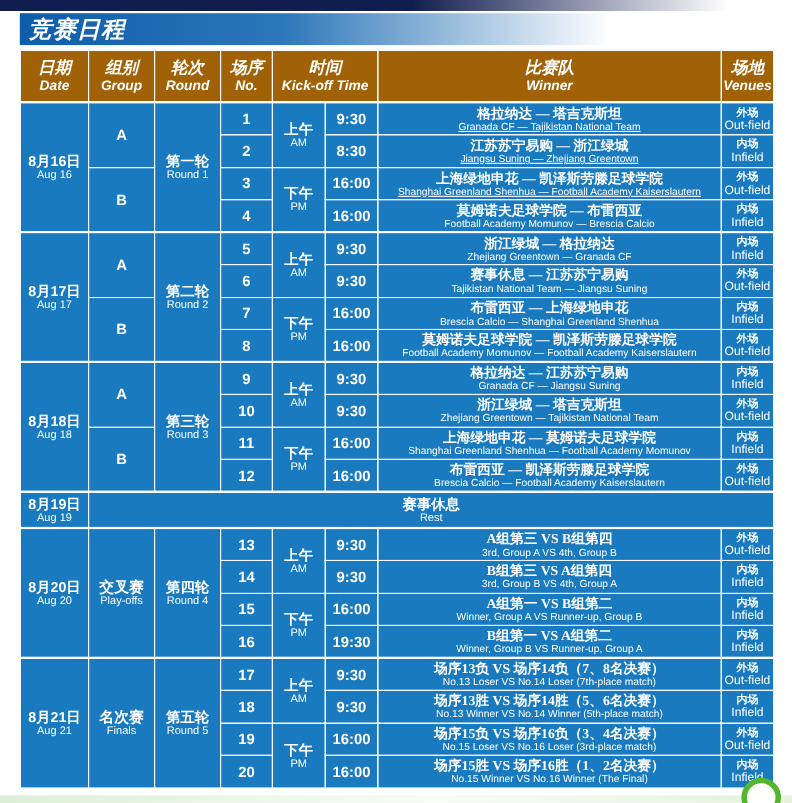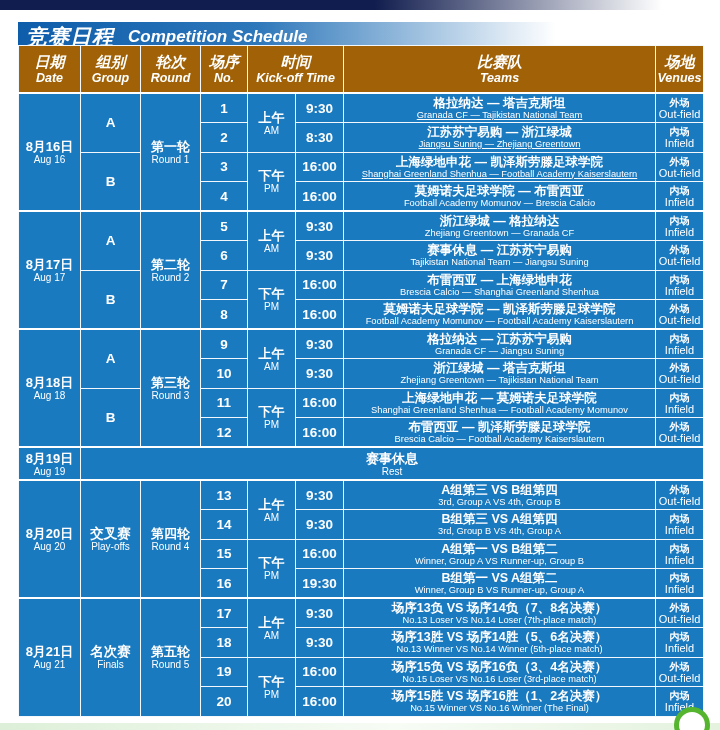--- a/index.html
+++ b/index.html
@@ -2,57 +2,56 @@
 <html><head>
 <meta charset="utf-8">
 <style>
   html,body{margin:0;padding:0;}
   body{
     width:720px;height:730px;position:relative;overflow:hidden;
     background:#ffffff;font-family:"Liberation Sans",sans-serif;
   }
   .top-strip{position:absolute;top:0;left:0;width:720px;height:10px;
     background:linear-gradient(90deg,#111d4e 0%,#111d4e 52%,#ffffff 92%);}
-  .title-bar{position:absolute;top:22px;left:18px;width:598px;height:29px;
+  .title-bar{position:absolute;top:12px;left:18px;width:598px;height:29px;
     background:linear-gradient(90deg,#0e5dab 0%,#2d77ba 40%,#ffffff 90%);
     display:flex;align-items:center;}
   .title-zh{font-size:21px;font-weight:bold;font-style:italic;color:#fff;margin-left:8px;letter-spacing:1px;white-space:nowrap;}
   .title-en{font-size:17px;font-weight:bold;font-style:italic;color:#fff;margin-left:14px;white-space:nowrap;}
   .table-wrap{position:absolute;top:45px;left:18px;}
   table{border-collapse:collapse;table-layout:fixed;width:685px;}
   th,td{border:1px solid #f2f8fc;padding:0;text-align:center;vertical-align:middle;color:#fff;overflow:hidden;}
   thead th{background:#a16207;height:46px;font-style:italic;}
   tbody td{background:#1a7ac0;}
   tbody tr{height:29.5px;}
   tbody tr.rest{height:33px;}
   tr.sec-start td{border-top:2px solid #ffffff;}
   .zh{font-size:13px;font-weight:bold;line-height:15px;}
   .en{font-size:10px;font-weight:normal;line-height:11px;}
   thead .zh{font-size:15px;line-height:18px;}
   thead .en{font-size:12.5px;font-weight:bold;line-height:15px;}
   .c-no,.c-time{font-size:13.5px;font-weight:bold;}
   .c-group .zh{font-size:13.5px;}
-  .c-teams .zh{font-size:12.5px;line-height:14px;white-space:nowrap;}
+  .c-teams .zh{font-size:12.5px;line-height:14px;white-space:nowrap;font-family:Liberation Serif, serif;}
   .c-teams .en{font-size:9.3px;line-height:10.5px;white-space:nowrap;}
   .c-venue .zh{font-size:10px;line-height:13px;}
   .c-venue .en{font-size:11px;line-height:11px;}
   .u{text-decoration:underline;}
   .bottom-strip{position:absolute;left:0;bottom:0;width:720px;height:7px;
     background:linear-gradient(90deg,#ddefd8 0%,#f7fcf5 55%,#e4f2de 100%);}
   .green-arc{position:absolute;right:10px;bottom:-13px;width:26px;height:26px;
     border-radius:50%;border:5px solid #56b52f;background:#fff;}
 </style>
 </head>
 <body>
 
 <div class="top-strip"></div>
 
 <div class="title-bar">
   <span class="title-zh">竞赛日程</span>
-  <span class="title-en">Competition Schedule</span>
 </div>
 
 <div class="table-wrap">
 <table>
   <colgroup>
     <col style="width:62px">
         <col style="width:60px">
         <col style="width:60px">
         <col style="width:47px">
     <col style="width:48px">
@@ -77,21 +76,21 @@
       <th>
             <div class="zh">场序</div>
             <div class="en">No.</div>
           </th>
       <th colspan="2">
             <div class="zh">时间</div>
             <div class="en">Kick-off Time</div>
           </th>
       <th>
             <div class="zh">比赛队</div>
-            <div class="en">Teams</div>
+            <div class="en">Winner</div>
           </th>
       <th>
             <div class="zh">场地</div>
             <div class="en">Venues</div>
           </th>
     </tr>
   </thead>
   <tbody>
 
     <tr class="sec-start">

